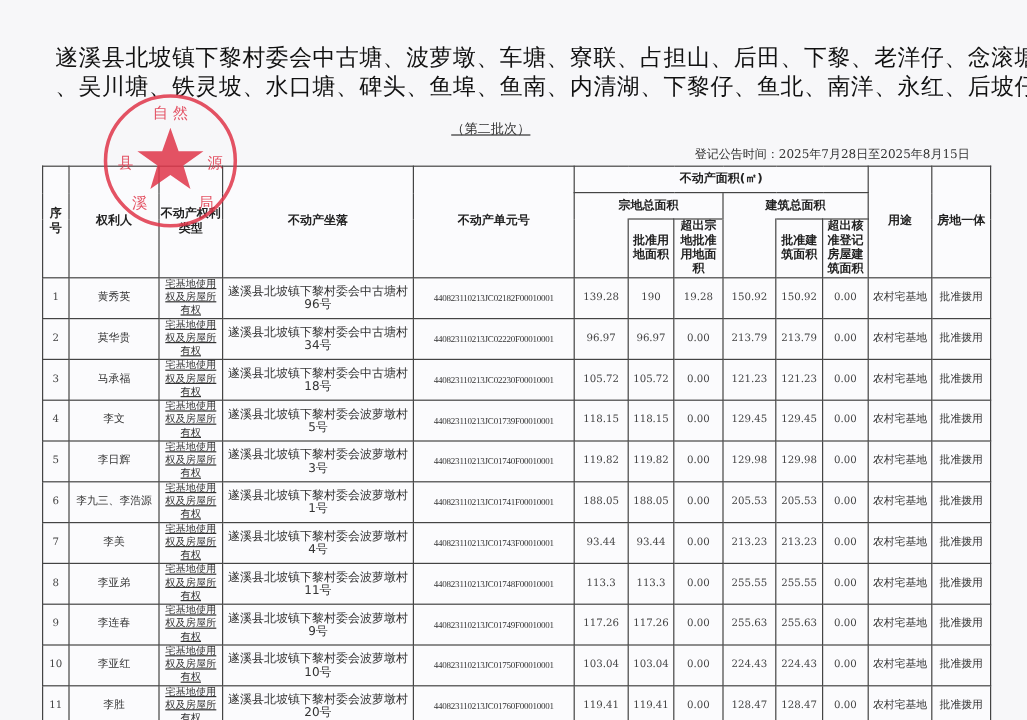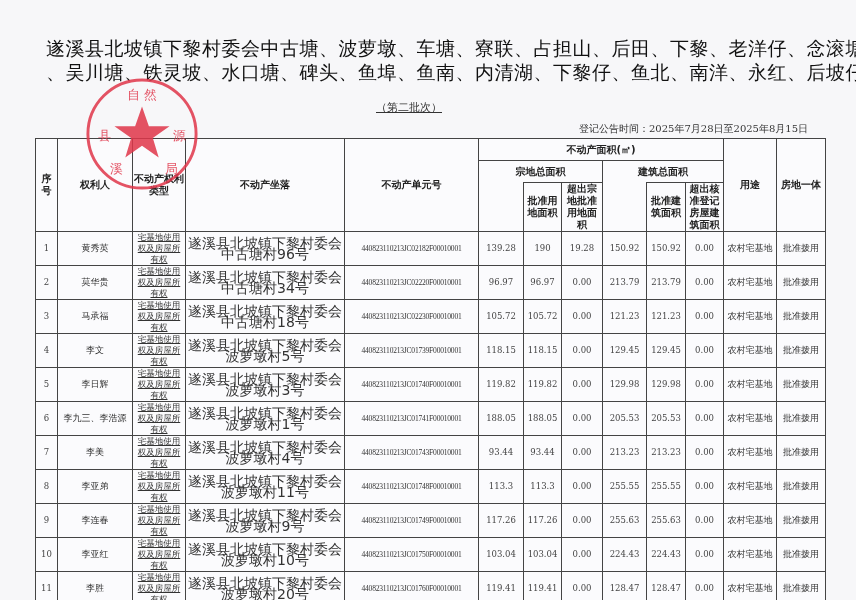--- a/index.html
+++ b/index.html
@@ -40,21 +40,21 @@
     background: #fbfbfd;
   }
   table.grid th, table.grid td {
     border: 1px solid #444; text-align: center; vertical-align: middle;
     padding: 0 1px; overflow: hidden;
   }
   table.grid th { font-weight: bold; font-size: 10px; line-height: 12px; color: #222; }
   table.grid td { height: 25px; line-height: 11px; }
   td.num { font-family: "DejaVu Serif", "Liberation Serif", serif; font-size: 8.5px; color: #444; }
   td.type { font-size: 8.5px; line-height: 11px; text-align: left; padding-left: 3px; text-decoration: underline; }
-  td.addr { font-size: 14px; margin-left: 29px; }
+  td.addr { font-size: 10px; margin-left: 29px; }
   td.unit { font-family: Liberation Serif, serif; font-size: 7.5px; letter-spacing: -0.2px; }
   td.name { font-size: 9px; }
 </style>
 </head>
 <body>
 
 <div class="title">
   <div class="line line1">遂溪县北坡镇下黎村委会中古塘、波萝墩、车塘、寮联、占担山、后田、下黎、老洋仔、念滚塘</div>
   <div class="line line2">、吴川塘、铁灵坡、水口塘、碑头、鱼埠、鱼南、内清湖、下黎仔、鱼北、南洋、永红、后坡仔</div>
 </div>

